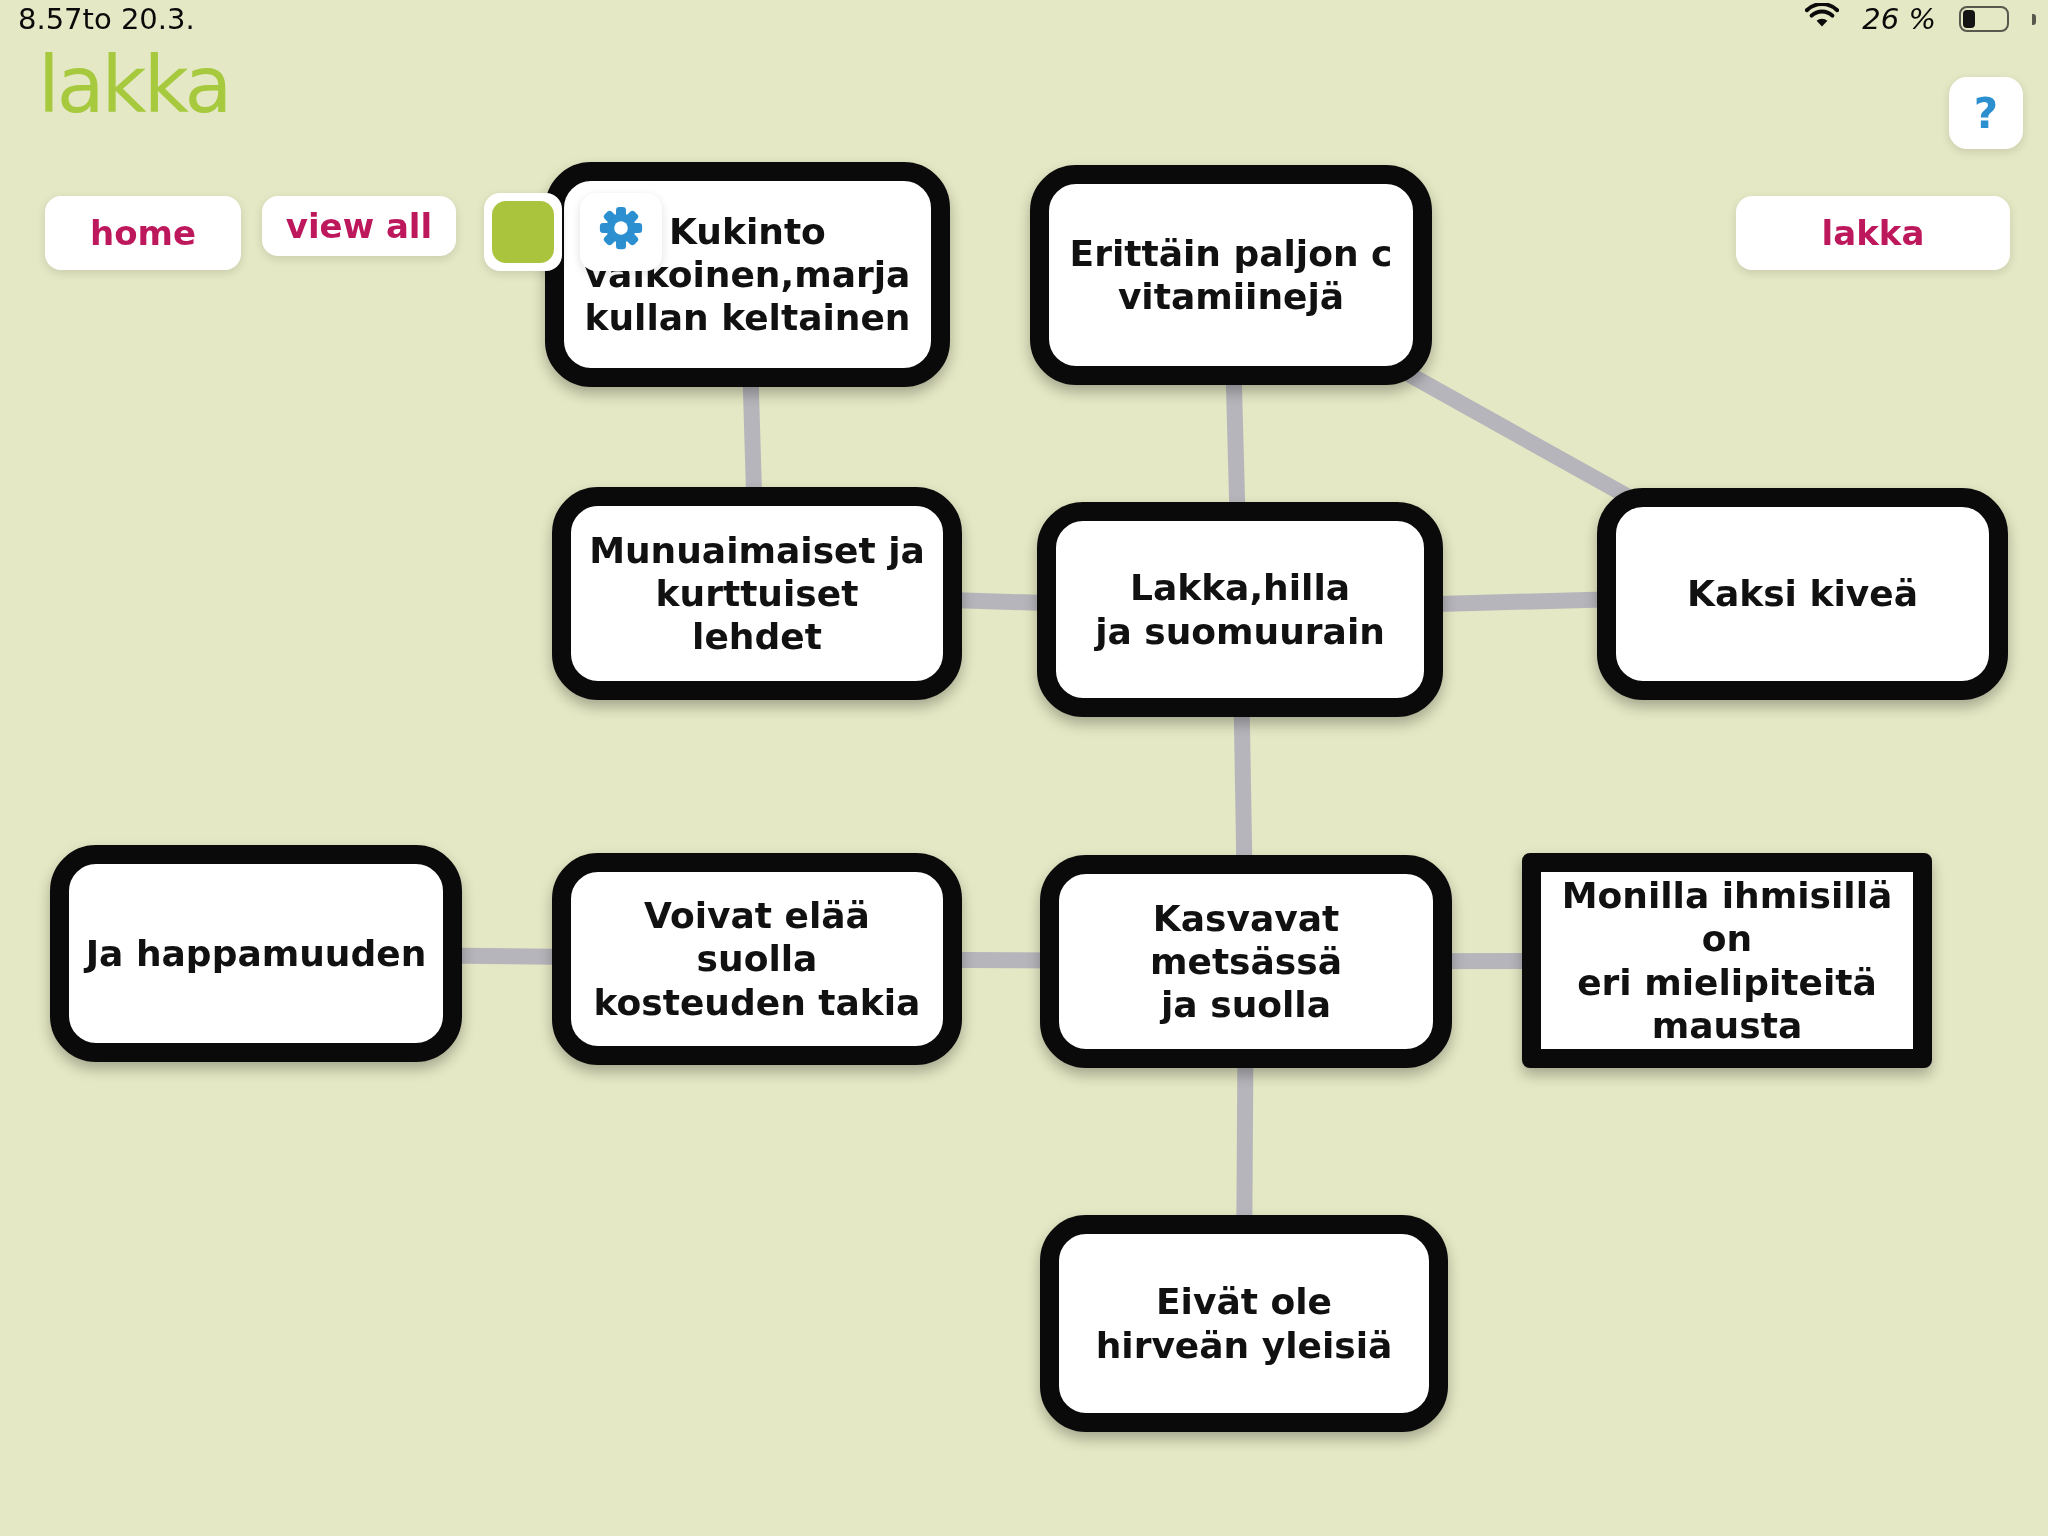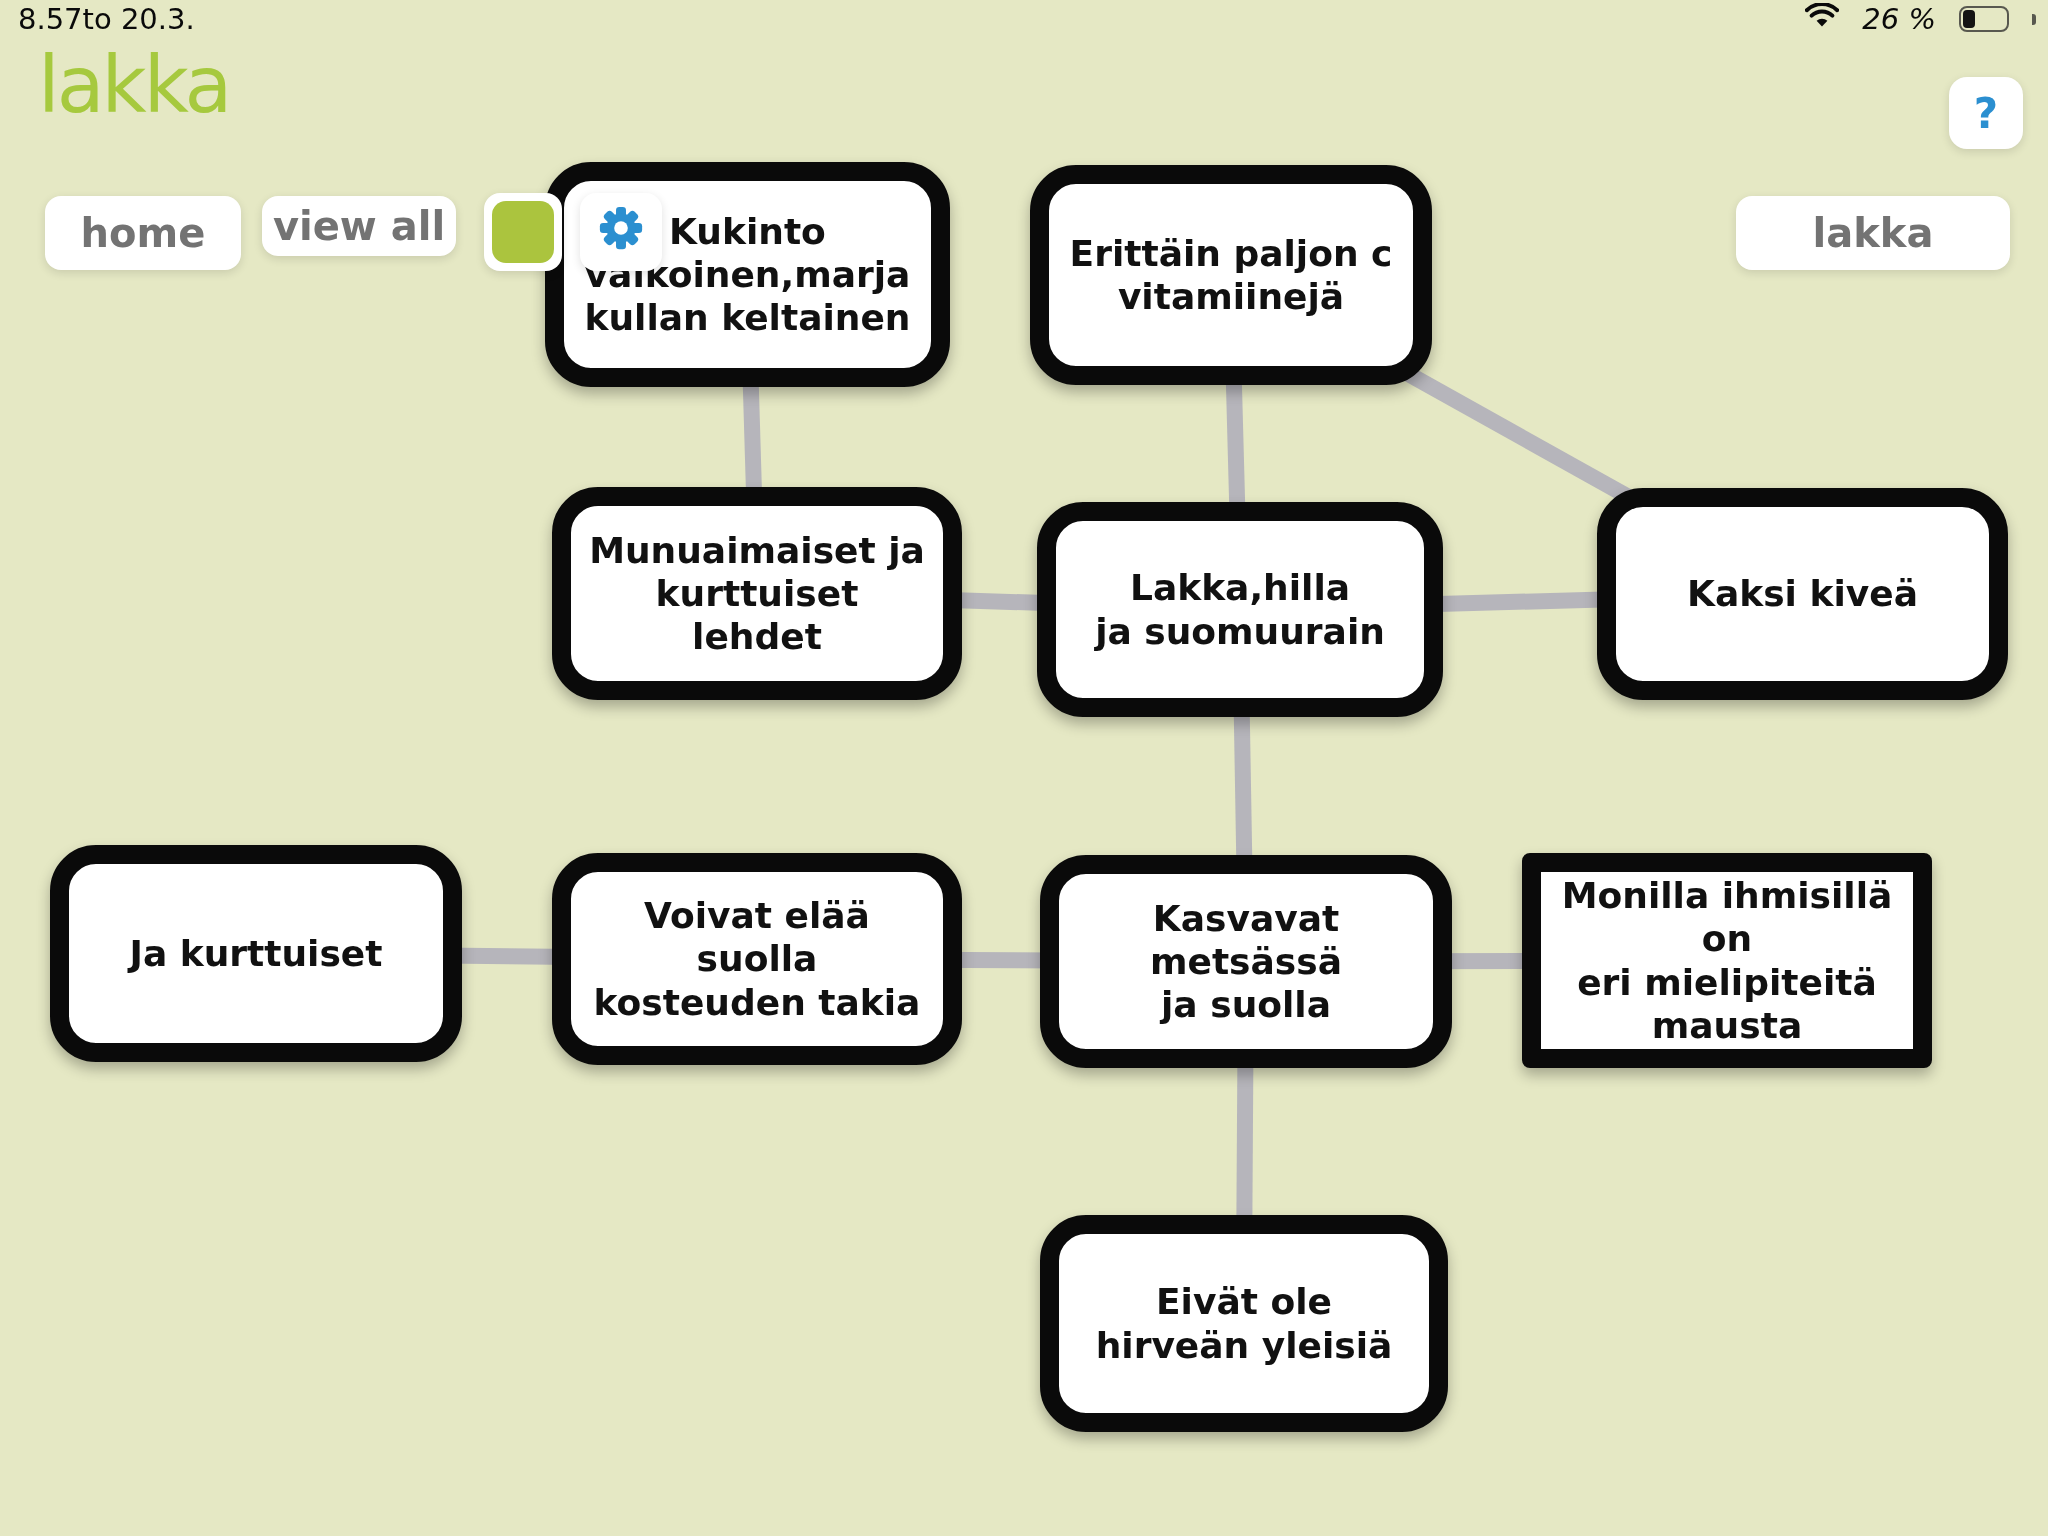--- a/index.html
+++ b/index.html
@@ -10,22 +10,22 @@
   .statusbar{position:absolute;left:0;top:0;width:100%;height:40px;color:#0a0a0a;font-size:29px;}
   .status-left{position:absolute;left:18px;top:2px;display:flex;}
   .status-right{position:absolute;right:12px;top:2px;display:flex;align-items:center;gap:23px;font-style:italic;}
   .battery-shell{position:relative;width:50px;height:26px;border:2px solid rgba(40,40,40,.75);border-radius:8px;box-sizing:border-box;}
   .battery-fill{position:absolute;left:2px;top:2px;bottom:2px;width:25%;background:#141414;border-radius:4px;}
   .battery-nub{width:4px;height:11px;background:rgba(40,40,40,.75);border-radius:0 3px 3px 0;}
 
   
   .logo{position:absolute;left:38px;top:40px;font-size:78px;font-weight:normal;color:#a6c93e;letter-spacing:-3px;}
   .btn{position:absolute;background:#ffffff;border:none;border-radius:16px;
-       box-shadow:0 3px 10px rgba(0,0,0,.12);color:#737373;font-weight:bold;
-       font-family:inherit;font-size:40px;display:flex;align-items:center;justify-content:center;
+       box-shadow:0 3px 10px rgba(0,0,0,.12);color:#be185d;font-weight:bold;
+       font-family:inherit;font-size:34px;display:flex;align-items:center;justify-content:center;
        z-index:30;cursor:pointer;}
   .btn-home{left:45px;top:196px;width:196px;height:74px;}
   .btn-viewall{left:262px;top:196px;width:194px;height:60px;}
   .btn-swatch{left:484px;top:193px;width:78px;height:78px;padding:0;}
   .swatch-fill{display:block;width:62px;height:62px;background:#abc43e;border-radius:14px;}
   .btn-gear{left:580px;top:193px;width:82px;height:78px;padding:0;}
   .btn-export{left:1736px;top:196px;width:274px;height:74px;}
   .btn-help{left:1949px;top:77px;width:74px;height:72px;font-size:42px;color:#2b8fd0;border-radius:18px;}
 
   
@@ -109,21 +109,21 @@
       <div class="popple" style="left: 552px; top: 487px; width: 410px; height: 213px;">
         <div class="popple-label">Munuaimaiset  ja<br>kurttuiset lehdet</div>
       </div>
       <div class="popple" style="left: 1037px; top: 502px; width: 406px; height: 215px;">
         <div class="popple-label">Lakka,hilla<br>ja suomuurain</div>
       </div>
       <div class="popple" style="left: 1597px; top: 488px; width: 411px; height: 212px;">
         <div class="popple-label">Kaksi kiveä</div>
       </div>
       <div class="popple" style="left: 50px; top: 845px; width: 412px; height: 217px;">
-        <div class="popple-label">Ja kurttuiset</div>
+        <div class="popple-label">Ja happamuuden</div>
       </div>
       <div class="popple" style="left: 552px; top: 853px; width: 410px; height: 212px;">
         <div class="popple-label">Voivat elää suolla<br>kosteuden takia</div>
       </div>
       <div class="popple" style="left: 1040px; top: 855px; width: 412px; height: 213px;">
         <div class="popple-label">Kasvavat metsässä<br>ja suolla</div>
       </div>
       <div class="popple" style="left: 1522px; top: 853px; width: 410px; height: 215px; border-radius: 8px;">
         <div class="popple-label">Monilla ihmisillä on<br>eri mielipiteitä<br>mausta</div>
       </div>

